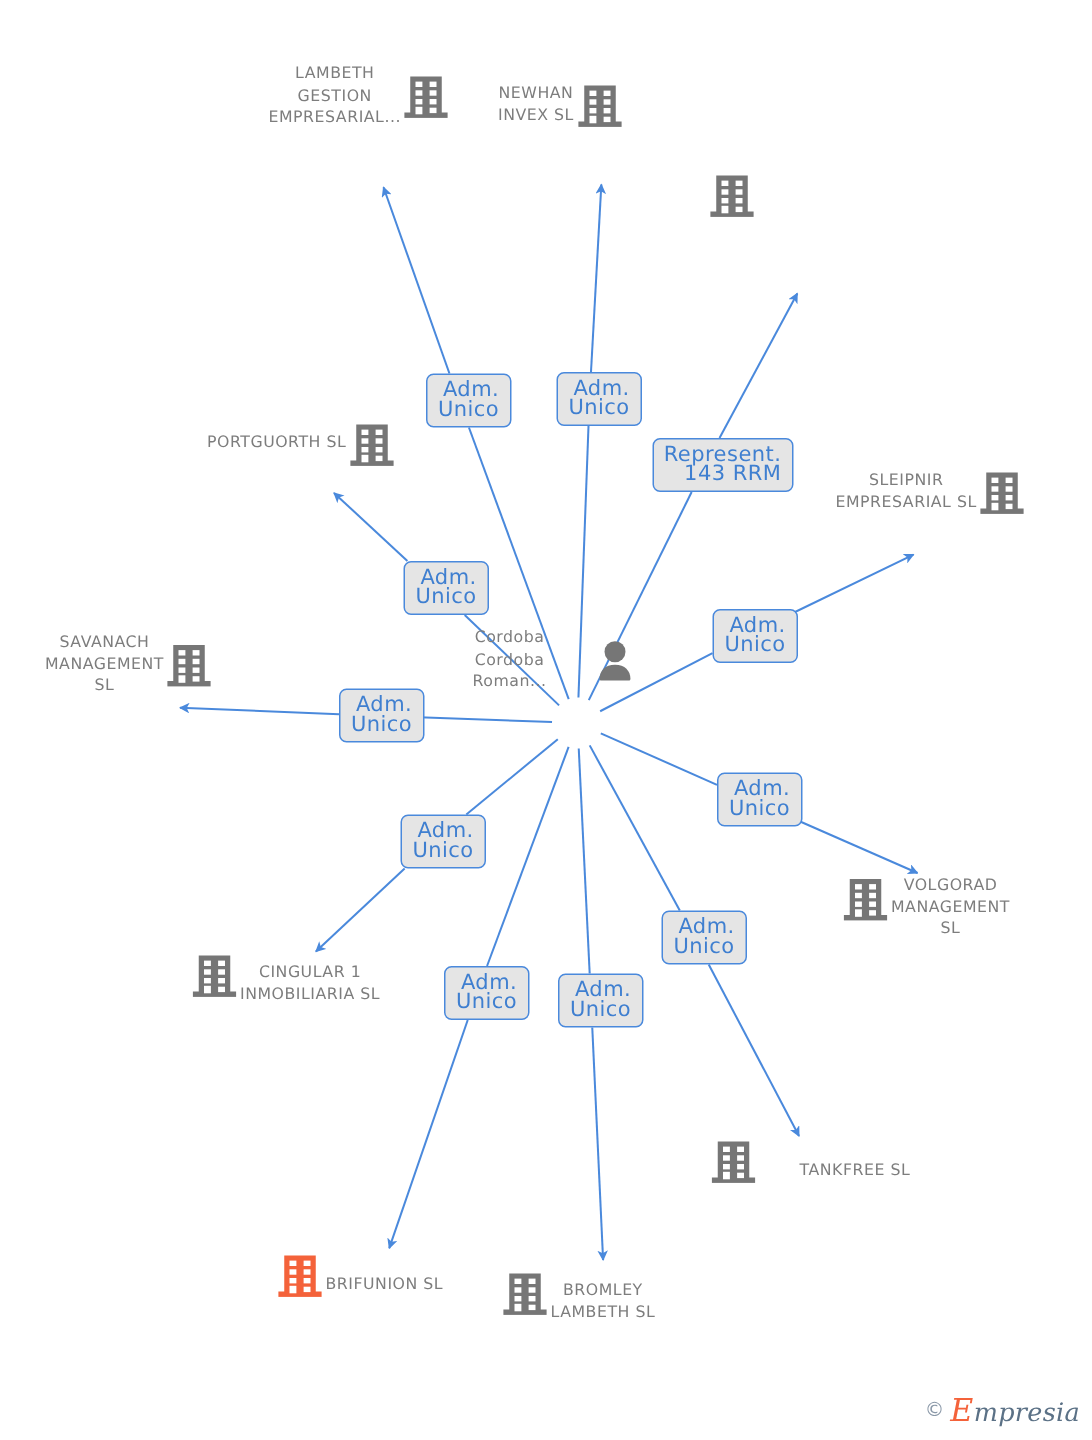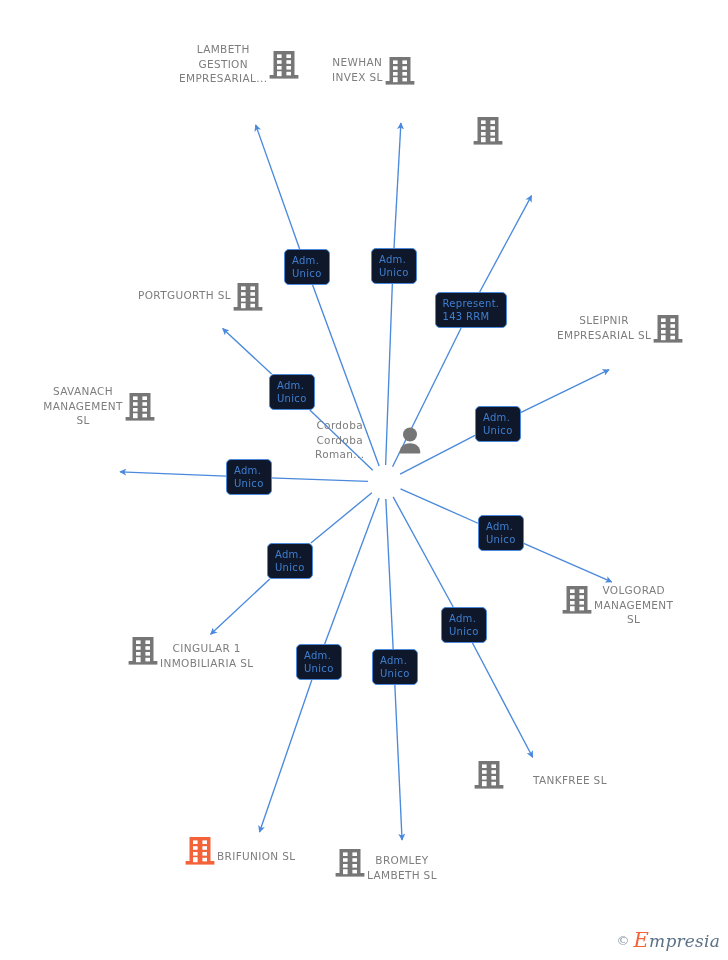--- a/index.html
+++ b/index.html
@@ -46,27 +46,27 @@
     display: block;
     line-height: 0;
   }
   .node.label-top .node-label { margin-bottom: 3px; }
   .node.label-bottom .node-label { margin-top: 10px; }
 
   .edge-label {
     position: absolute;
     border: 1.3px solid #4a89dc;
     border-radius: 5px;
-    background: #0f172a;
+    background: #e5e5e5;
     color: #3f7fd0;
-    font-size: 10px;
+    font-size: 14px;
     line-height: 13px;
     letter-spacing: 0.3px;
     padding: 4px 7px 4px 7px;
-    text-align: left;
+    text-align: right;
     white-space: pre-line;
     font-family: "DejaVu Sans", "Liberation Sans", sans-serif;
     box-sizing: border-box;
   }
   .watermark {
     position: absolute;
     right: 8px;
     bottom: 8px;
     display: flex;
     align-items: center;
@@ -243,21 +243,21 @@
               <rect x="19.4" y="6.4" width="4.6" height="3.6"></rect>
               <rect x="10" y="12.2" width="4.6" height="3.6"></rect>
               <rect x="19.4" y="12.2" width="4.6" height="3.6"></rect>
               <rect x="10" y="18" width="4.6" height="3.6"></rect>
               <rect x="19.4" y="18" width="4.6" height="3.6"></rect>
               <rect x="10" y="23.2" width="4.6" height="5"></rect>
               <rect x="19.4" y="23.8" width="4.6" height="3.6"></rect>
             </g>
           </svg></div>
       </div>
-      <div class="node label-top" style="left: 100px; top: 384px; justify-content: center;">
+      <div class="node label-top" style="left: 100px; top: 421px;">
         <div class="node-label">SAVANACH
 MANAGEMENT
 SL</div>
         <div class="node-icon"><svg width="34" height="34" viewBox="0 0 34 34" xmlns="http://www.w3.org/2000/svg">
             <g fill="#767676">
               <rect x="6.5" y="3" width="21" height="25.2"></rect>
               <rect x="2.6" y="27" width="28.8" height="3.6"></rect>
             </g>
             <g fill="#ffffff">
               <rect x="10" y="6.4" width="4.6" height="3.6"></rect>

